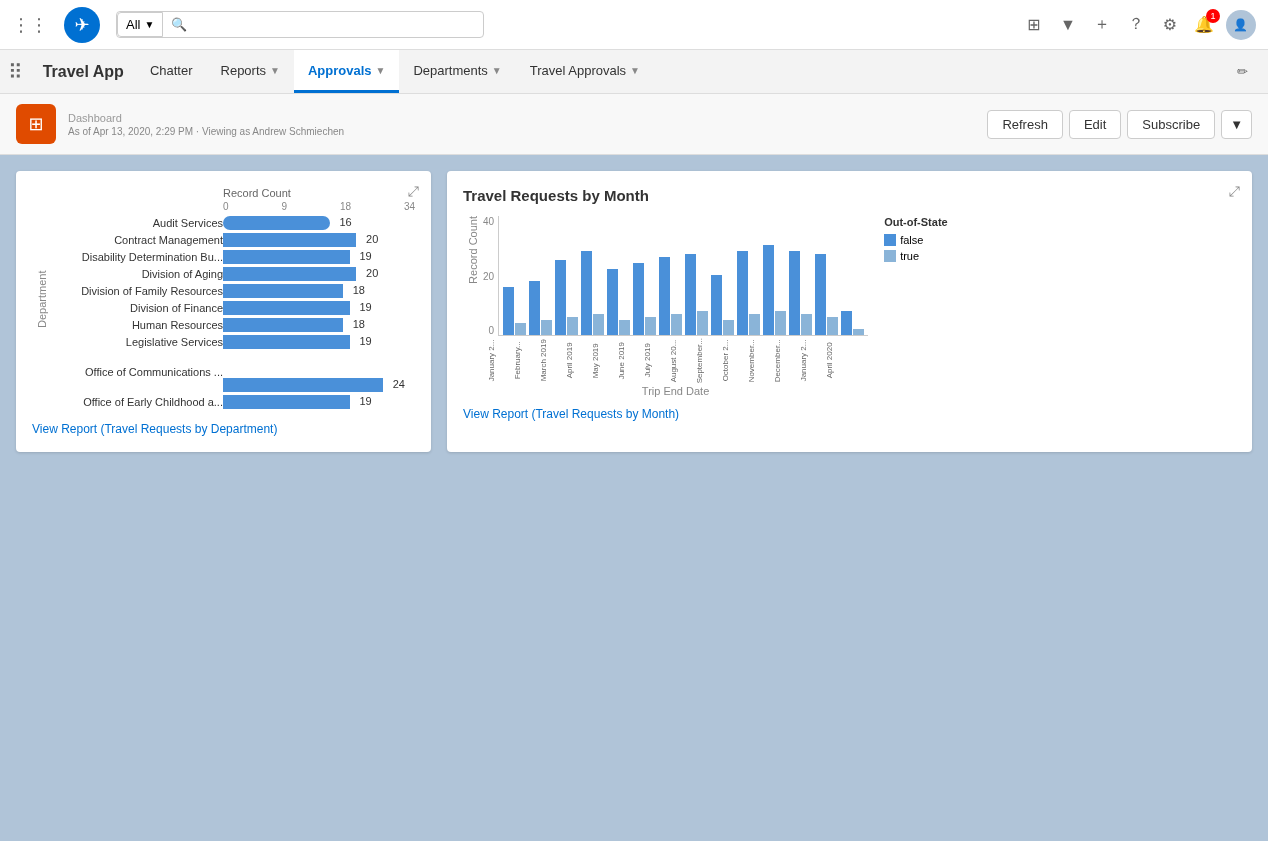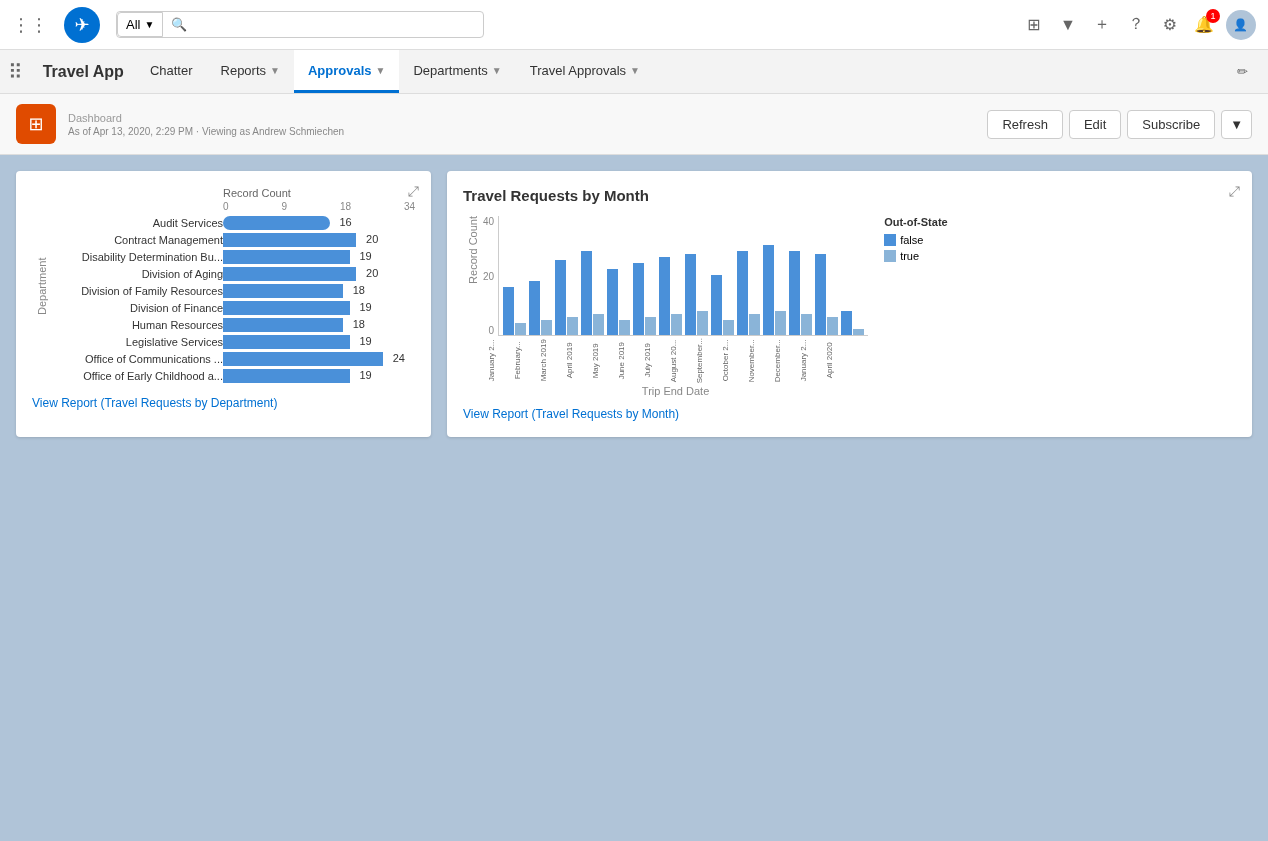--- a/index.html
+++ b/index.html
@@ -315,21 +315,21 @@
               <div class="bar-row">
       <div class="bar-label">Legislative Services</div>
       <div class="bar-track" style="max-width:180px;">
         <div class="bar-fill" style="width:70.37037037037037%;">
           <span class="bar-value">19</span>
         </div>
       </div>
     </div>
               <div class="bar-row">
       <div class="bar-label">Office of Communications ...</div>
-      <div class="bar-track" style="max-width:180px;">
+      <div class="bar-track" style="max-width:180px;margin-top:26px;">
         <div class="bar-fill" style="width:88.88888888888889%;">
           <span class="bar-value">24</span>
         </div>
       </div>
     </div>
               <div class="bar-row">
       <div class="bar-label">Office of Early Childhood a...</div>
       <div class="bar-track" style="max-width:180px;">
         <div class="bar-fill" style="width:70.37037037037037%;">
           <span class="bar-value">19</span>

